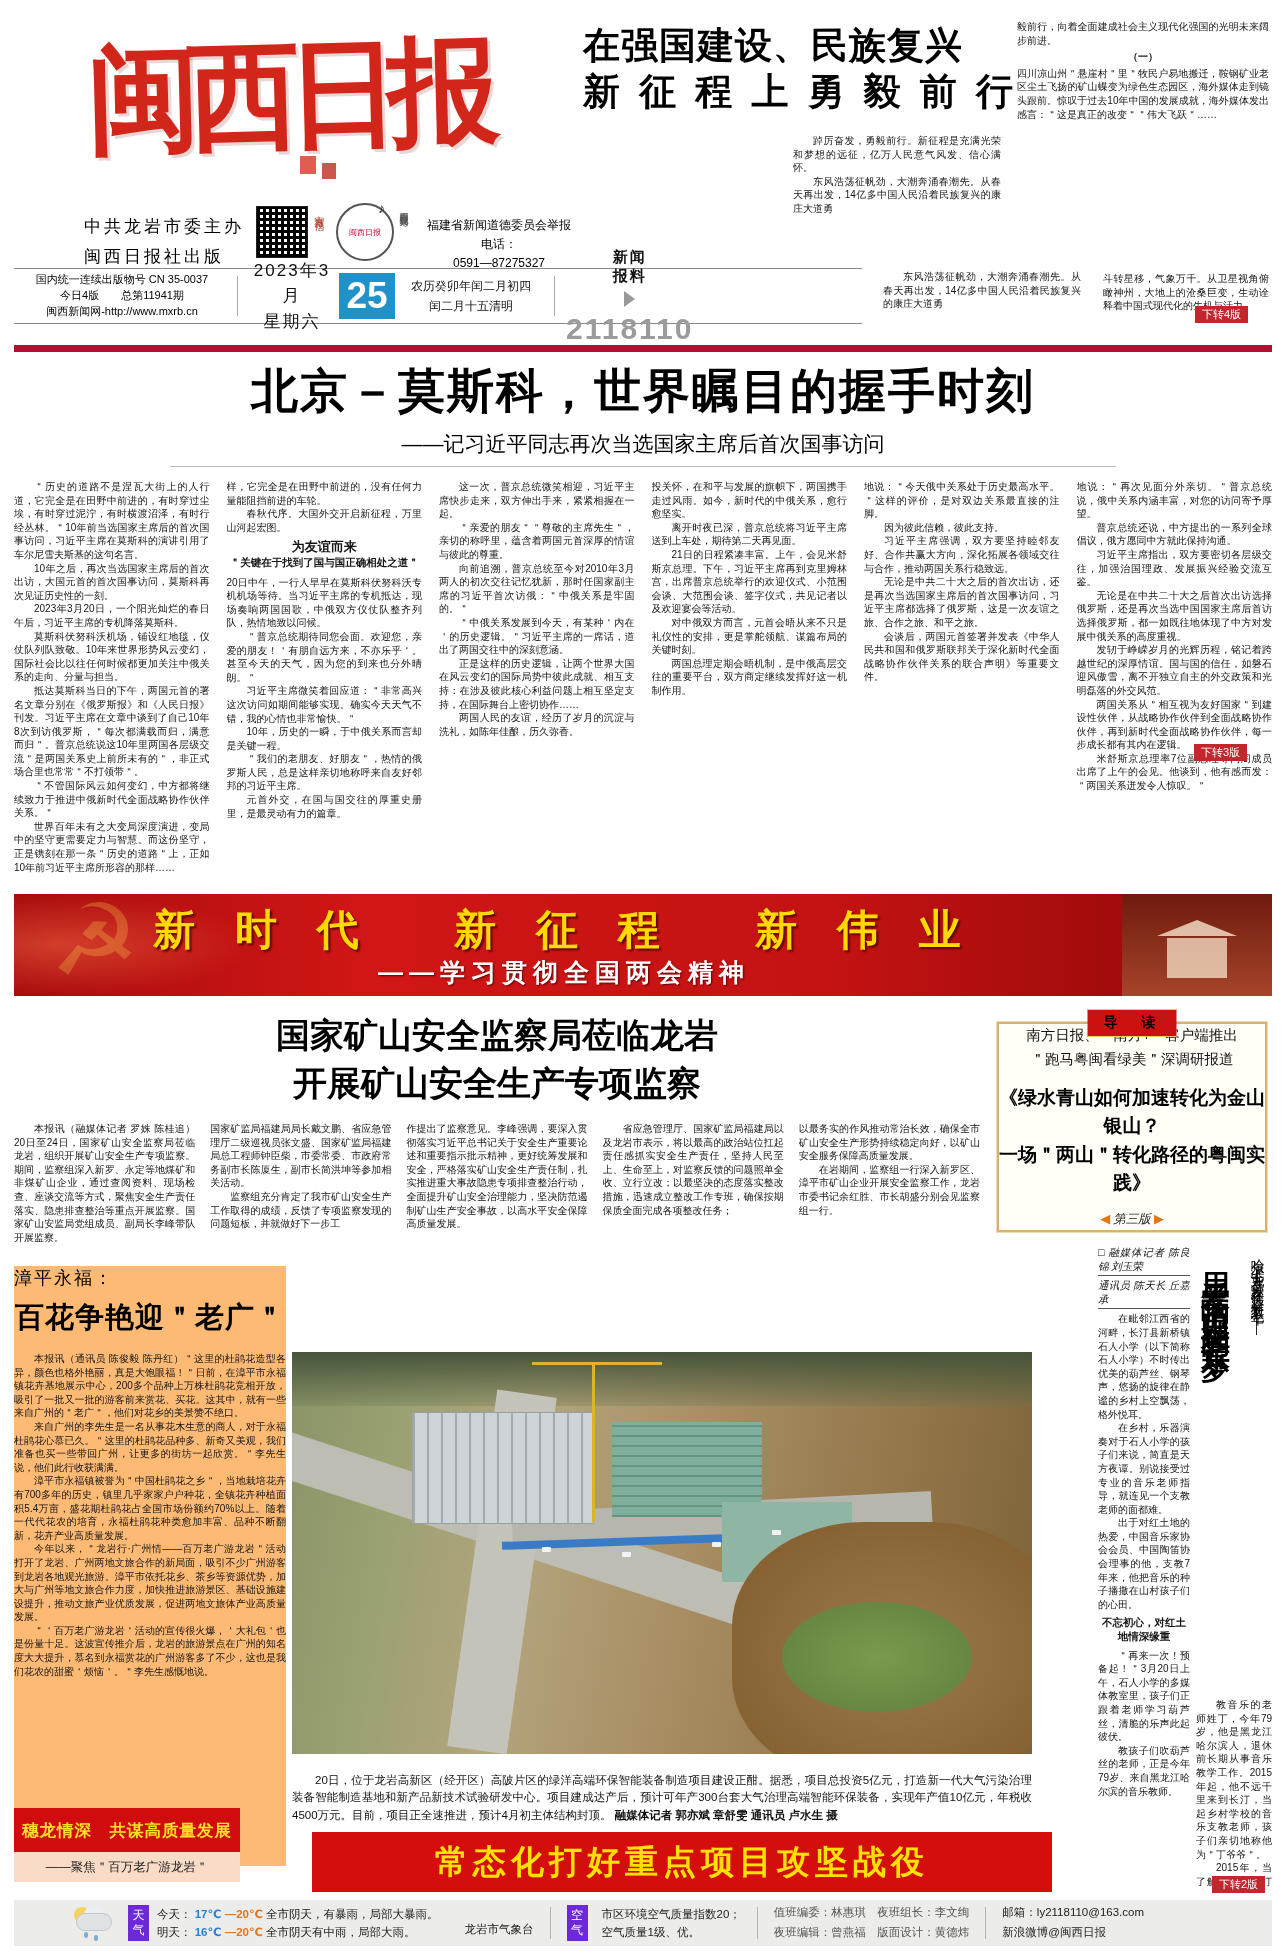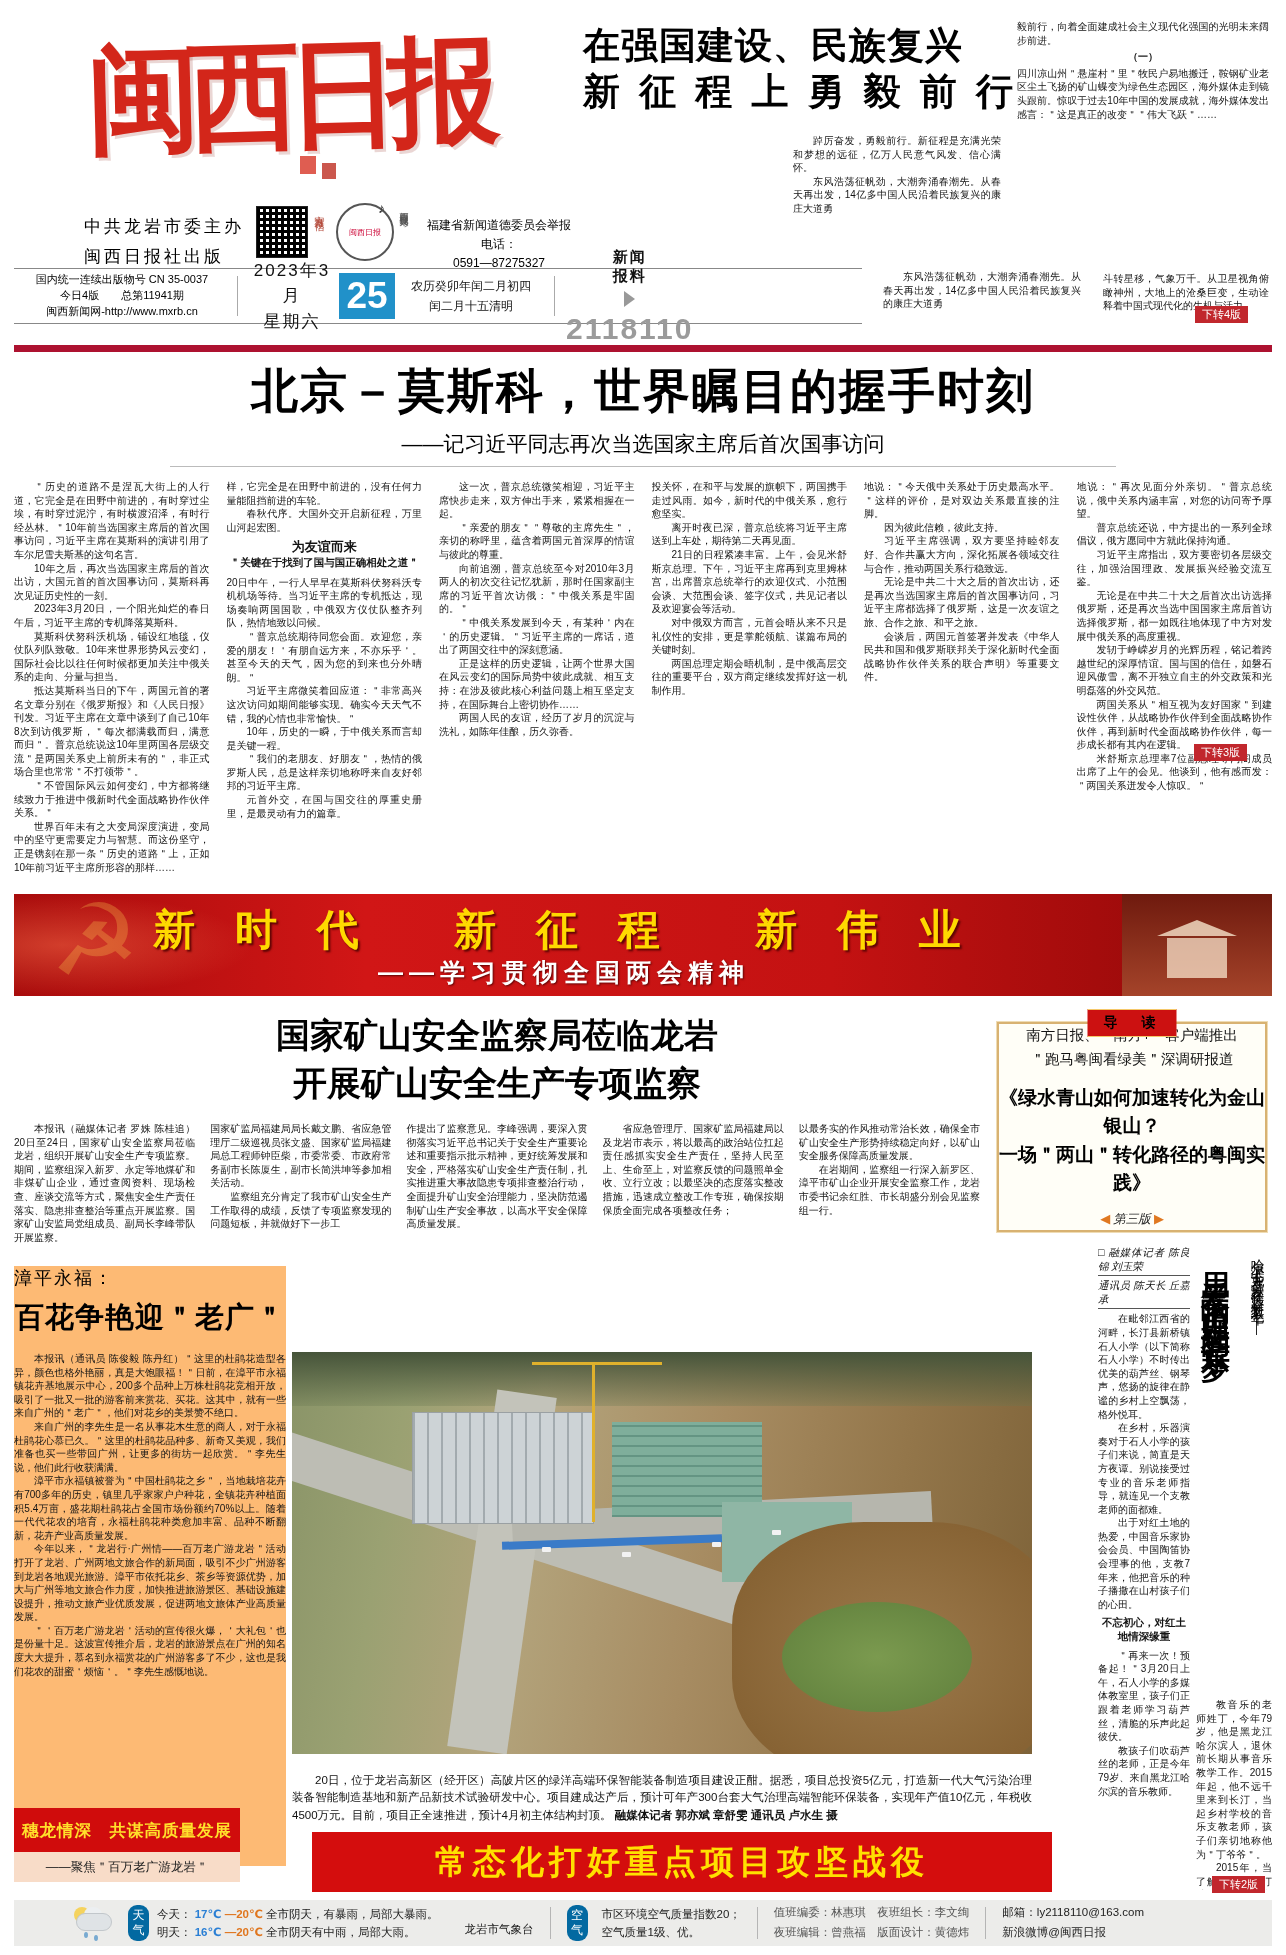--- a/index.html
+++ b/index.html
@@ -135,22 +135,22 @@
   .bbanner{position:absolute;left:292px;top:1832px;width:740px;height:60px;background:#d40d0d;color:#ffe000;
            font-size:33px;font-weight:900;text-align:center;line-height:60px;letter-spacing:5px;margin-left:20px;}
   
   .footer{position:absolute;left:14px;top:1900px;width:1258px;height:46px;background:#ececea;
           display:flex;align-items:center;font-size:11.5px;color:#222;padding-left:56px;box-sizing:border-box;}
   .wicon{position:relative;width:46px;height:36px;margin-right:12px;}
   .wicon .sun{position:absolute;left:4px;top:2px;width:16px;height:16px;border-radius:50%;background:#f5d35e;}
   .wicon .cl1{position:absolute;left:6px;top:8px;width:34px;height:16px;border-radius:9px;background:#dfe3e6;border:1px solid #c2c7cb;}
   .wicon .cl2{position:absolute;left:14px;top:2px;width:18px;height:14px;border-radius:50%;background:#eceff1;}
   .wicon .dr{position:absolute;width:4px;height:6px;border-radius:50%;background:#79aad1;}
-  .badge{width:15px;background:#0369a1;color:#fff;font-size:12px;line-height:1.25;text-align:center;
-         padding:3px 3px;word-break:break-all;margin-right:8px;border-radius:9px;}
+  .badge{width:15px;background:#6d28d9;color:#fff;font-size:12px;line-height:1.25;text-align:center;
+         padding:3px 3px;word-break:break-all;margin-right:8px;}
   .temps{line-height:1.6;}
   .t-low{color:#2a7fd4;font-weight:bold;}
   .t-high{color:#e0761e;font-weight:bold;}
   .station{margin:12px 0 0 26px;}
   .air{line-height:1.6;margin-left:6px;}
   .fvr{width:1px;height:32px;background:#b5b5b5;margin:0 16px;}
   .staff{line-height:1.7;color:#555;}
   .contact{line-height:1.7;}
 </style>
 </head>

